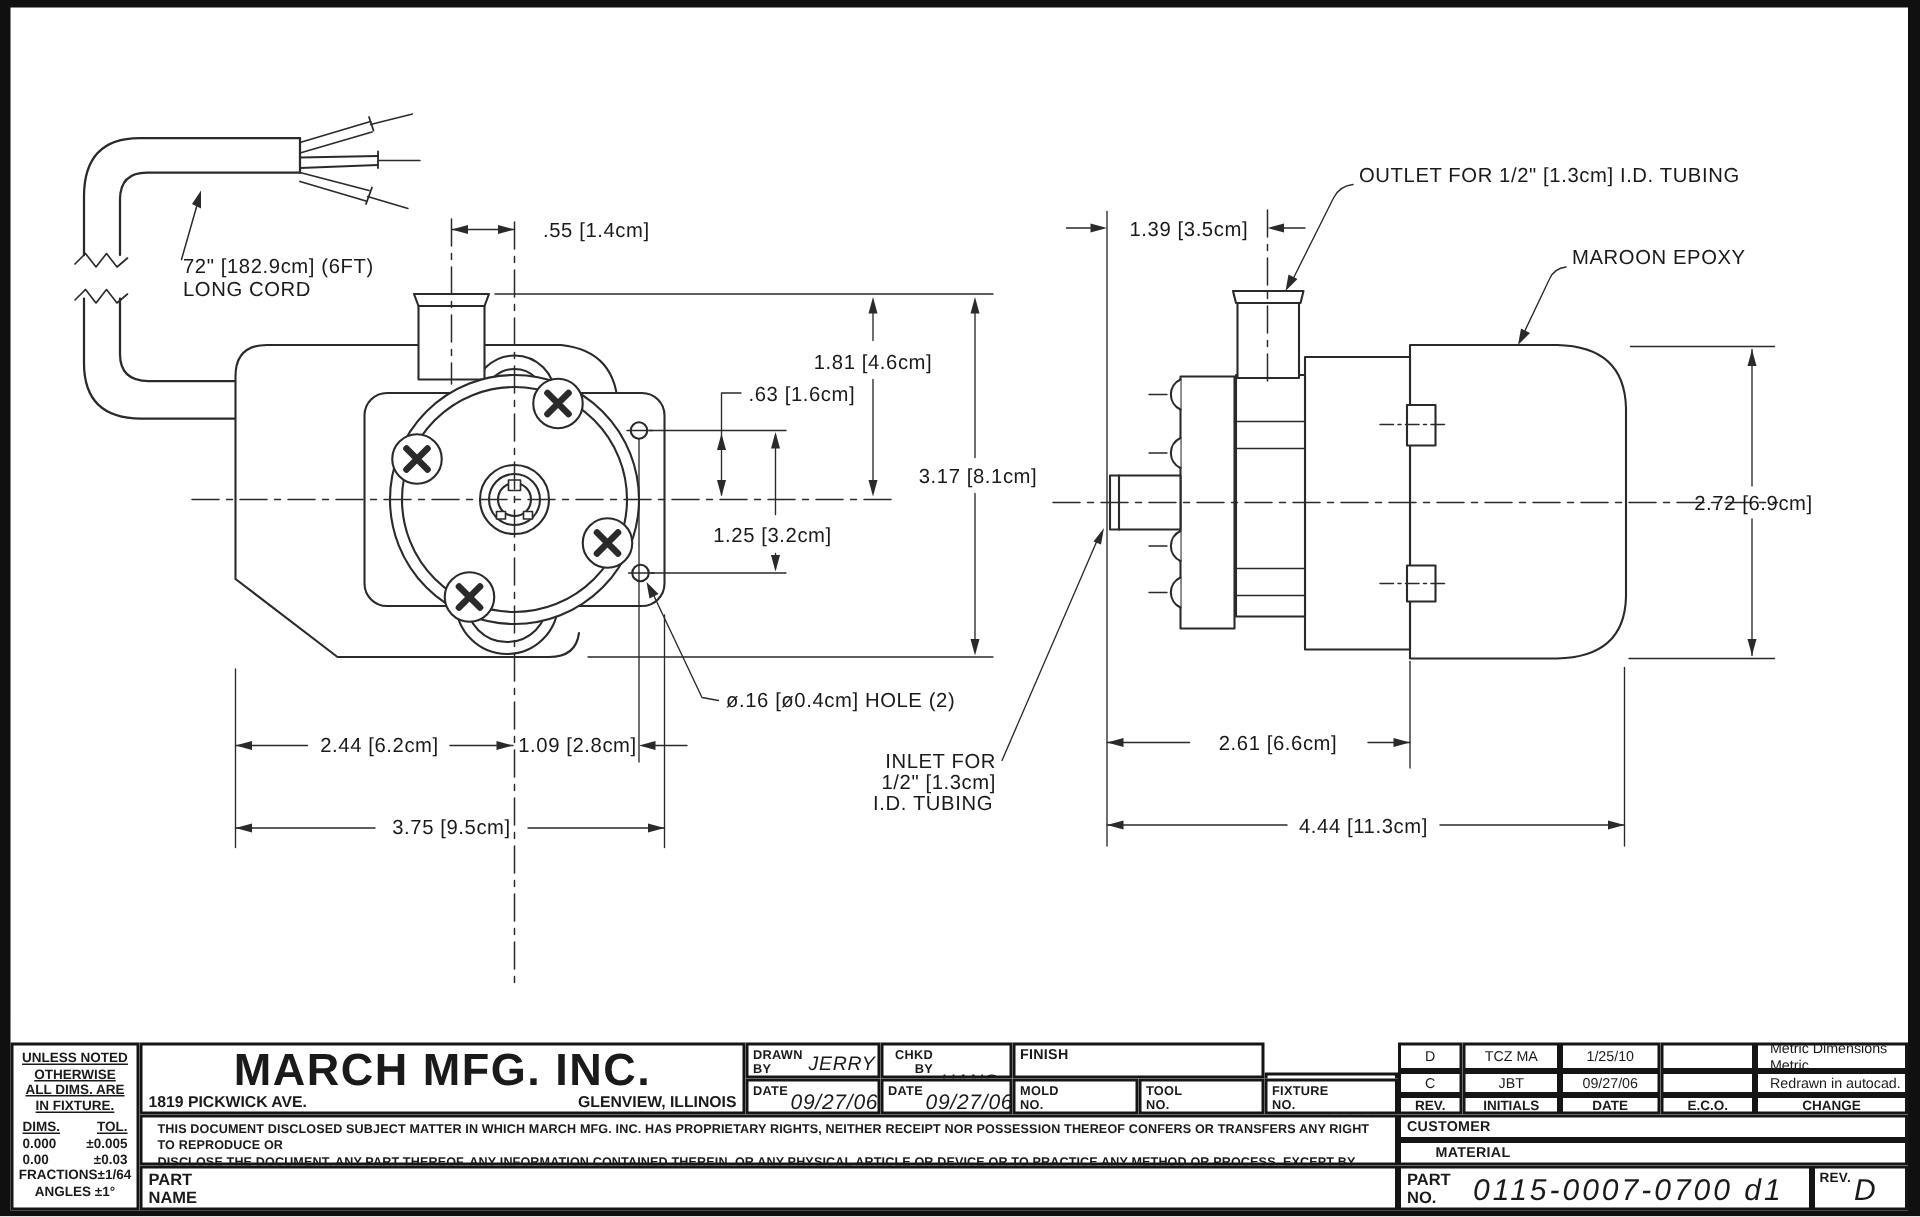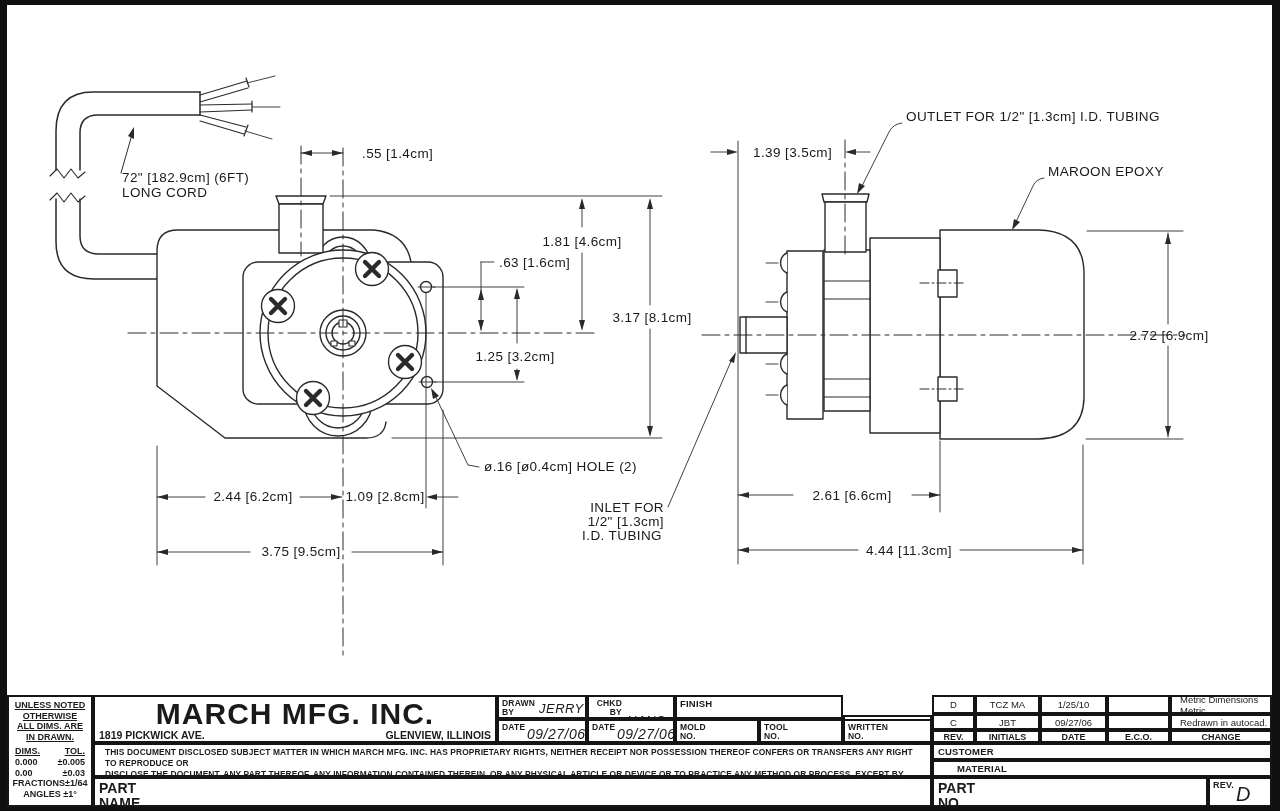--- a/index.html
+++ b/index.html
@@ -16,21 +16,21 @@
   .val{font-size:13px;font-style:italic;letter-spacing:.5px;}
   .tolbox{font-size:9px;font-weight:700;text-align:center;line-height:1.18;padding-top:3px;}
   .tolbox .u{text-decoration:underline;}
   .tolrow{display:flex;justify-content:space-between;padding:0 6px;font-weight:700;}
   .company{display:flex;flex-direction:column;justify-content:space-between;}
   .coname{font-size:30px;font-weight:700;letter-spacing:1px;text-align:center;line-height:1;margin-top:2px;}
   .coaddr{display:flex;justify-content:space-between;font-size:10.5px;font-weight:700;padding:0 4px 2px 4px;}
   .disc{font-size:8.4px;font-weight:700;line-height:1.3;padding:2px 4px 0 10px;letter-spacing:.1px;}
   .revcell{font-size:9.5px;display:flex;align-items:center;justify-content:center;font-weight:400;}
   .revhead{font-size:9px;font-weight:700;display:flex;align-items:center;justify-content:center;}
-  .pn-label{font-size:14px;font-weight:700;line-height:1.1;}
+  .pn-label{font-size:11px;font-weight:700;line-height:1.1;}
   .partname-val{font-size:21px;font-style:italic;letter-spacing:1px;white-space:nowrap;}
   .partno-val{font-size:20px;letter-spacing:2px;font-style:italic;}
   .bigD{font-size:20px;font-style:italic;}
 </style>
 </head>
 <body>
 
 <div class="page">
 
 <svg class="dwg" width="1280" height="695" viewBox="0 0 1280 695" stroke-linecap="round" stroke-linejoin="round">
@@ -245,21 +245,21 @@
     <text x="909" y="555" text-anchor="middle">4.44 [11.3cm]</text>
   </g>
 </svg>
 
 <div>
 
   <div class="tb tolbox" style="left:7px;top:695px;width:86px;height:112px;">
     <div class="u">UNLESS NOTED</div>
     <div class="u">OTHERWISE</div>
     <div class="u">ALL DIMS. ARE</div>
-    <div class="u">IN DRAWN.</div>
+    <div class="u">IN FIXTURE.</div>
     <div class="tolrow" style="margin-top:4px;">
       <span class="u">DIMS.</span>
       <span class="u">TOL.</span>
     </div>
     <div class="tolrow">
       <span>0.000</span>
       <span>±0.005</span>
     </div>
     <div class="tolrow">
       <span>0.00</span>
@@ -301,21 +301,21 @@
     <span class="lbl" style="position:absolute;top:2px;left:3px;width:34px;">MOLD NO.</span>
   </div>
   <div class="tb" style="left:759px;top:719px;width:84px;height:24px;">
     <span class="lbl" style="position:absolute;top:2px;left:3px;width:34px;">TOOL NO.</span>
   </div>
   <div class="tb" style="left:843px;top:695px;width:89px;height:24px;margin-top:20px;">
     <span class="lbl" style="position:absolute;top:2px;left:3px;width:30px;">DRWG SIZE</span>
     <span class="val" style="position:absolute;top:3px;left:37px;font-size:13px;">B-11x17</span>
   </div>
   <div class="tb" style="left:843px;top:719px;width:89px;height:24px;">
-    <span class="lbl" style="position:absolute;top:2px;left:3px;width:44px;">WRITTEN NO.</span>
+    <span class="lbl" style="position:absolute;top:2px;left:3px;width:44px;">FIXTURE NO.</span>
   </div>
 
   <div class="tb disc" style="left:93px;top:743px;width:839px;height:34px;">
     <div>THIS DOCUMENT DISCLOSED SUBJECT MATTER IN WHICH MARCH MFG. INC. HAS PROPRIETARY RIGHTS, NEITHER RECEIPT NOR POSSESSION THEREOF CONFERS OR TRANSFERS ANY RIGHT TO REPRODUCE OR</div>
     <div>DISCLOSE THE DOCUMENT, ANY PART THEREOF, ANY INFORMATION CONTAINED THEREIN, OR ANY PHYSICAL ARTICLE OR DEVICE OR TO PRACTICE ANY METHOD OR PROCESS, EXCEPT BY WRITTEN PERMISSION</div>
     <div>FROM OR WRITTEN AGREEMENT WITH MARCH MFG. INC.</div>
   </div>
 
   <div class="tb revcell" style="left:932px;top:695px;width:43px;height:19px;">D</div>
   <div class="tb revcell" style="left:975px;top:695px;width:65px;height:19px;">TCZ MA</div>
@@ -347,20 +347,21 @@
       <div>PART</div>
       <div>NAME</div>
     </div>
   </div>
 
   <div class="tb" style="left:932px;top:777px;width:276px;height:30px;">
     <div class="pn-label" style="position:absolute;top:2px;left:4px;">
       <div>PART</div>
       <div>NO.</div>
     </div>
+    <div class="partno-val" style="position:absolute;top:4px;left:48px;">0115-0007-0700 d1</div>
   </div>
 
   <div class="tb" style="left:1208px;top:777px;width:64px;height:30px;">
     <span class="lbl" style="font-size:9px;position:absolute;top:2px;left:3px;">REV.</span>
     <span class="bigD" style="position:absolute;top:4px;left:26px;">D</span>
   </div>
 
 </div>
 
 <div class="frame"></div>

